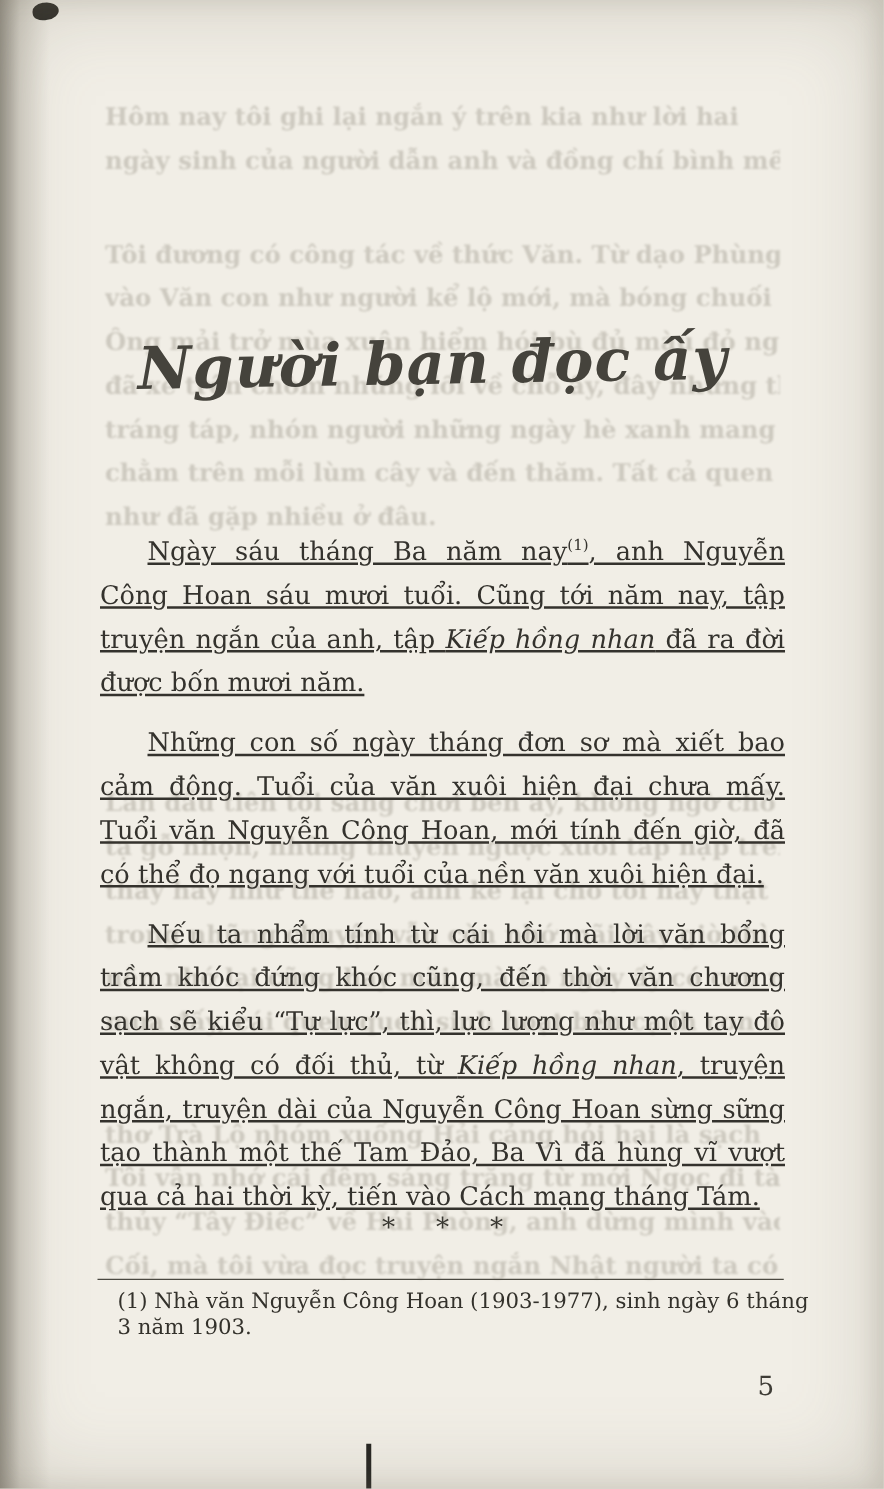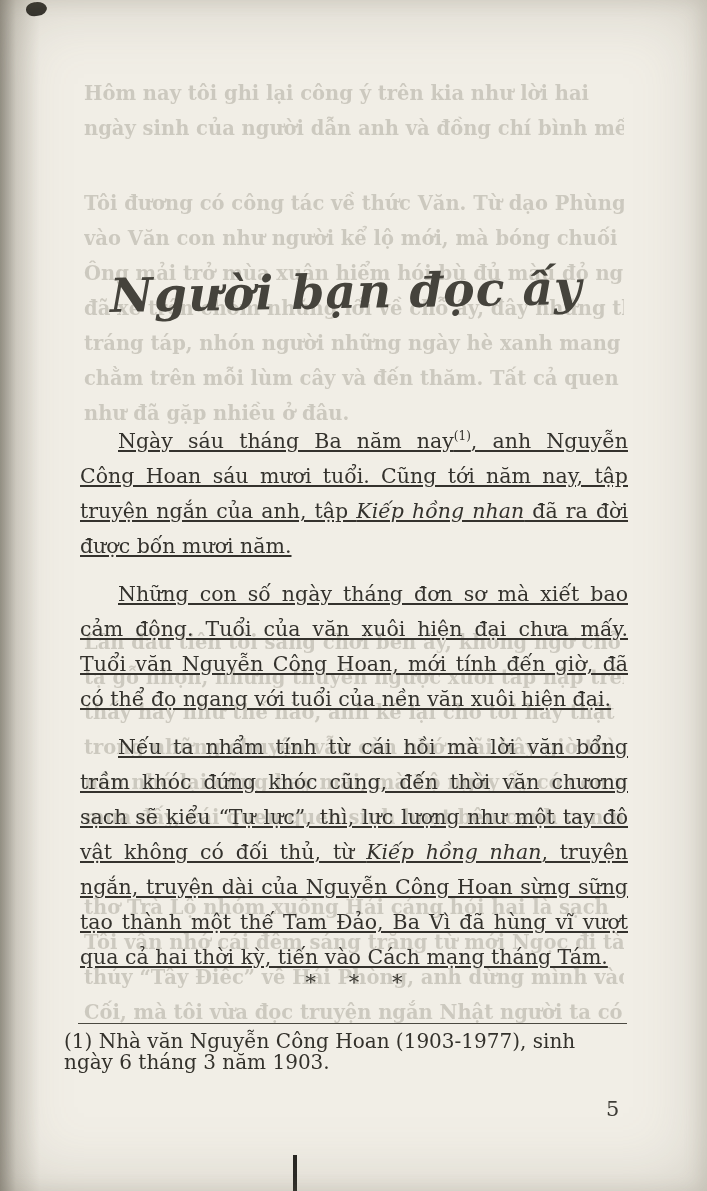--- a/index.html
+++ b/index.html
@@ -51,39 +51,39 @@
   .bodytext sup{font-size:12px;line-height:0;}
   .separator{
     position:absolute;left:80px;top:970px;width:548px;z-index:2;
     text-align:center;font-size:21px;color:#3a3832;word-spacing:26px;
   }
   .footnote-rule{
     position:absolute;left:78px;top:1023px;width:549px;z-index:2;
     border-top:1.5px solid #4b4941;
   }
   .footnote{
-    position:absolute;left:64px;top:1031px;width:556px;z-index:2;
-    font-size:20px;line-height:21px;color:#33312b;
+    position:absolute;left:94px;top:1031px;width:556px;z-index:2;
+    font-size:17px;line-height:21px;color:#33312b;
   }
   .page-number{
     position:absolute;left:606px;top:1097px;z-index:2;
     font-size:21px;color:#3e3c36;
   }
 </style>
 </head>
 <body>
 
 <div class="page">
 
   <div class="gutter-left"></div>
   <div class="scan-mark-top"></div>
   <div class="scan-mark-bottom"></div>
 
   <div class="ghost g-a">
-    <div class="gline">Hôm nay tôi ghi lại công ý trên kia như lời hai</div>
+    <div class="gline">Hôm nay tôi ghi lại ngắn ý trên kia như lời hai</div>
     <div class="gline">ngày sinh của người dẫn anh và đồng chí bình mến thân</div>
   </div>
   <div class="ghost g-b">
     <div class="gline">Tôi đương có công tác về thức Văn. Từ dạo Phùng</div>
     <div class="gline">vào Văn con như người kể lộ mới, mà bóng chuối đã ngả.</div>
     <div class="gline">Ông mải trở mùa xuân hiểm hói bù đủ màu đỏ ngọt ngào</div>
     <div class="gline">đã xe trên chòm những lối về chỗ ấy, đây những thơ mỏ</div>
     <div class="gline">tráng táp, nhón người những ngày hè xanh mang lại chóc</div>
     <div class="gline">chằm trên mỗi lùm cây và đến thăm. Tất cả quen quen</div>
     <div class="gline">như đã gặp nhiều ở đâu.</div>

